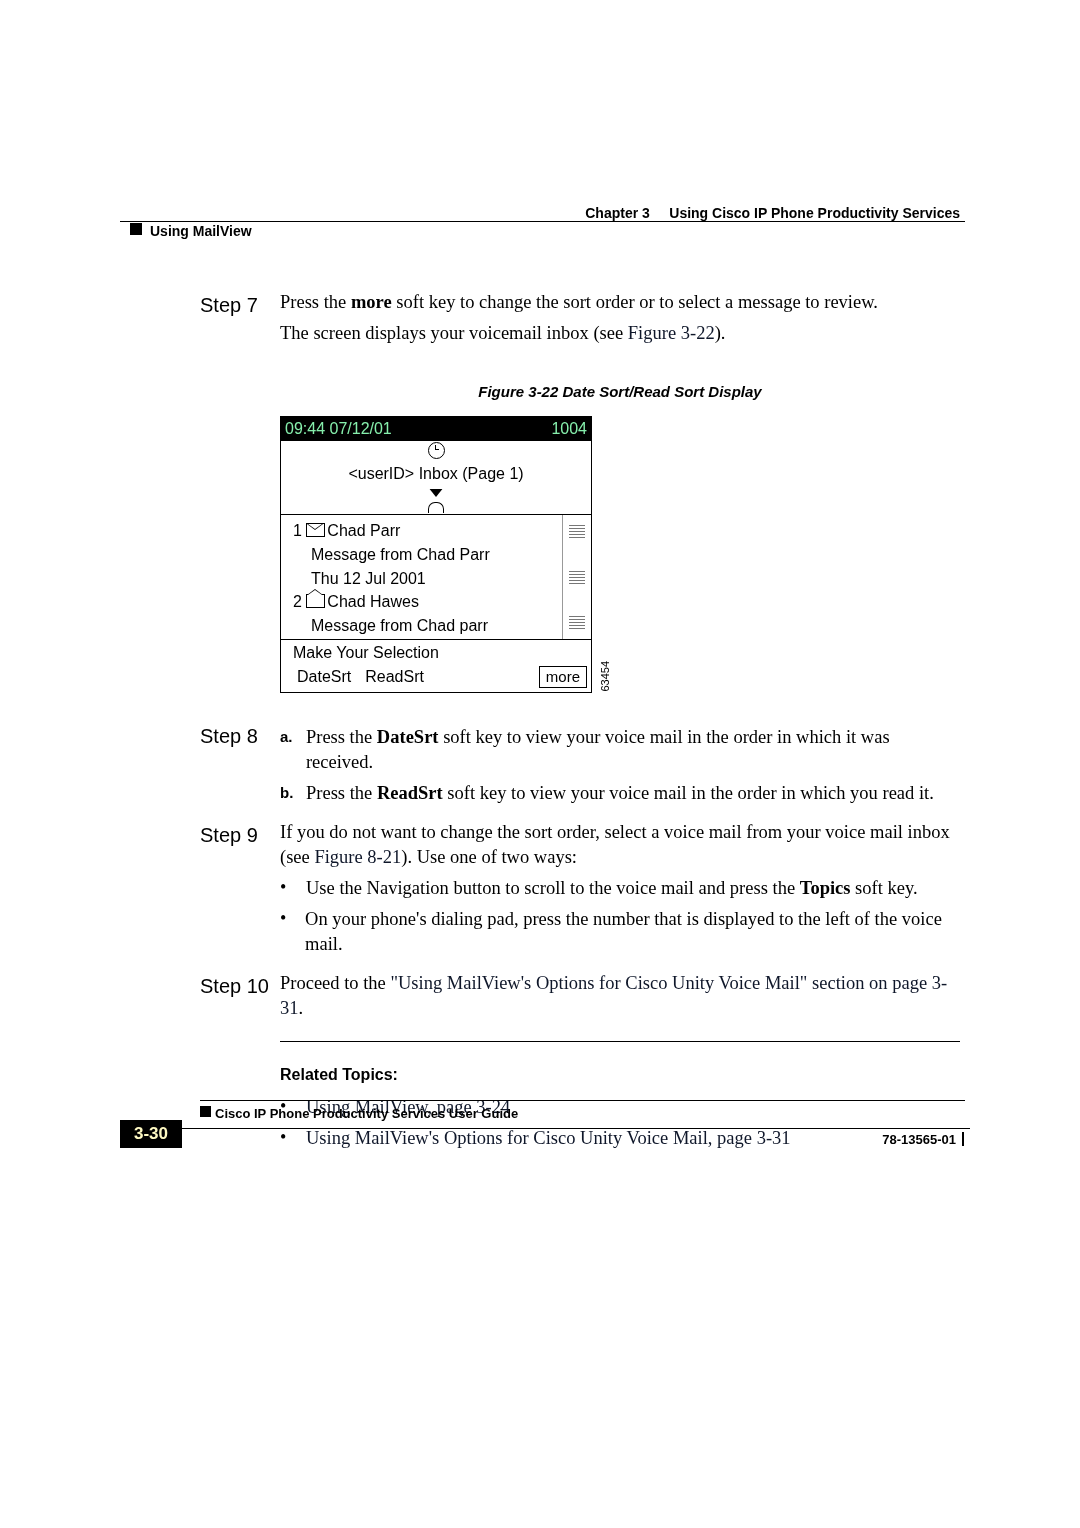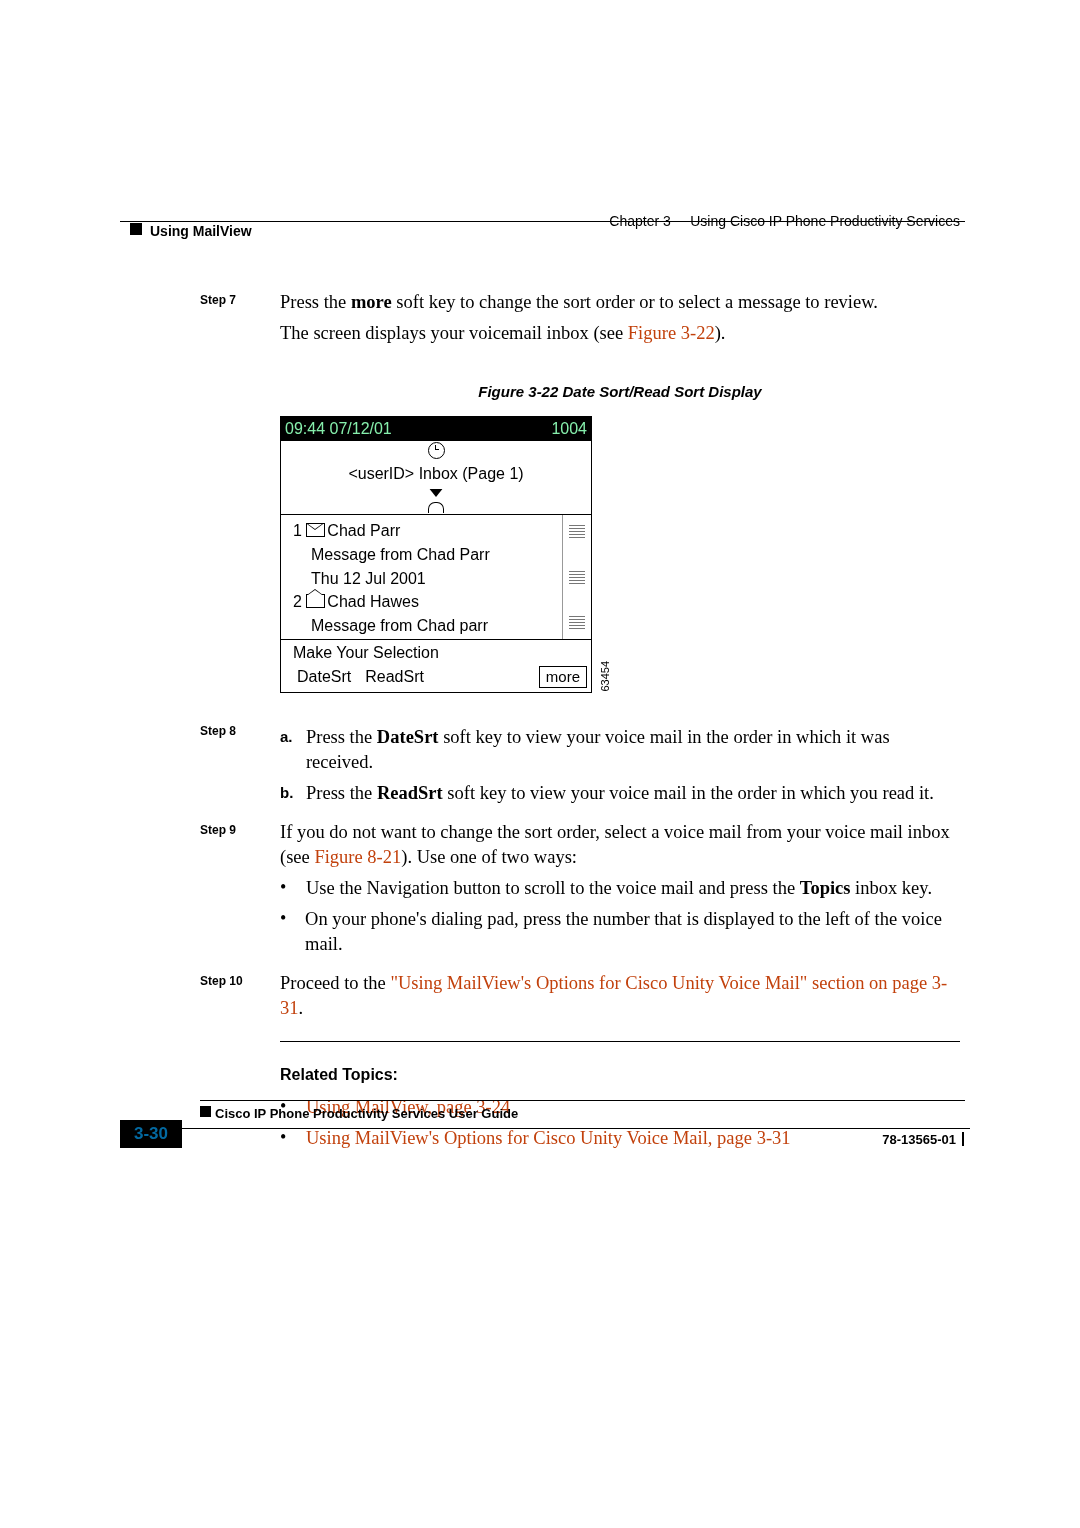--- a/index.html
+++ b/index.html
@@ -14,23 +14,23 @@
   }
   .page {
     position: absolute;
     left: 120px;
     top: 205px;
     width: 850px;
   }
   .header-right {
     position: absolute;
     right: 10px;
-    top: 8px;
-    font-family: Arial, Helvetica, sans-serif;
-    font-weight: normal;
+    top: 0;
+    font-family: Arial, Helvetica, sans-serif;
+    font-weight: bold;
     font-size: 14px;
   }
   .header-left {
     position: absolute;
     left: 30px;
     top: 18px;
     font-family: Arial, Helvetica, sans-serif;
     font-weight: bold;
     font-size: 14px;
   }
@@ -58,22 +58,22 @@
     line-height: 1.35;
   }
   .step-row {
     display: flex;
     margin-bottom: 4px;
   }
   .step-label {
     width: 80px;
     flex-shrink: 0;
     font-family: Arial, Helvetica, sans-serif;
-    font-weight: bold;
-    font-size: 12px;
+    font-weight: normal;
+    font-size: 20px;
     padding-top:2px;
   }
   .step-body {
     flex: 1;
   }
   .para { margin-bottom: 6px; }
   .figcaption {
     font-family: Arial, Helvetica, sans-serif;
     font-weight: bold;
     font-style: italic;
@@ -167,21 +167,21 @@
     transform: rotate(180deg);
     margin-left:6px;
     margin-bottom:26px;
   }
   .letter-list { margin: 4px 0 10px 0; }
   .letter-item { display:flex; margin-bottom:6px;}
   .letter-label { width:26px; font-family: Arial, sans-serif; font-weight:bold; font-size:15px; padding-top:2px;}
   .bullet-list { margin: 4px 0 10px 0; }
   .bullet-item { display:flex; margin-bottom:6px;}
   .bullet-dot { width:26px; font-size:18px; line-height:1; padding-top:2px;}
-  .link { color: #c2410c; }
+  .link { color: #0f172a; }
   .end-rule {
     border-top: 1.5px solid #000;
     margin: 14px 0 22px 0;
   }
   .related-title {
     font-family: Arial, Helvetica, sans-serif;
     font-weight: bold;
     font-size: 16px;
     margin-bottom: 10px;
   }
@@ -197,21 +197,21 @@
     left:95px; top:6px;
     font-family: Arial, Helvetica, sans-serif;
     font-weight: bold;
     font-size: 13px;
   }
   .footer-marker{position:absolute;left:80px;top:6px;width:11px;height:11px;background:#000;}
   .page-num-box {
     position:absolute;
     left:0; top:20px;
     background: #000;
-    color: #0369a1;
+    color: #fef9c3;
     font-family: Arial, Helvetica, sans-serif;
     font-weight: bold;
     font-size: 17px;
     padding: 4px 14px;
   }
   .page-num-rule{
     position:absolute;left:60px;top:28px;width:790px;border-top:1.5px solid #000;
   }
   .doc-num {
     position:absolute;
@@ -332,21 +332,21 @@
 
     <div class="step-row">
       <div class="step-label">Step 9</div>
       <div class="step-body">
         <div class="para">
           <span>If you do not want to change the sort order, select a voice mail from your voice mail inbox (see </span><span class="link">Figure 8-21</span><span>). Use one of two ways:</span>
         </div>
         <div class="bullet-list">
           <div class="bullet-item">
             <div class="bullet-dot">•</div>
-            <div><span>Use the Navigation button to scroll to the voice mail and press the </span><b>Topics</b><span> inbox key.</span></div>
+            <div><span>Use the Navigation button to scroll to the voice mail and press the </span><b>Topics</b><span> soft key.</span></div>
           </div>
           <div class="bullet-item">
             <div class="bullet-dot">•</div>
             <div>On your phone's dialing pad, press the number that is displayed to the left of the voice mail.</div>
           </div>
         </div>
       </div>
     </div>
 
     <div class="step-row">

